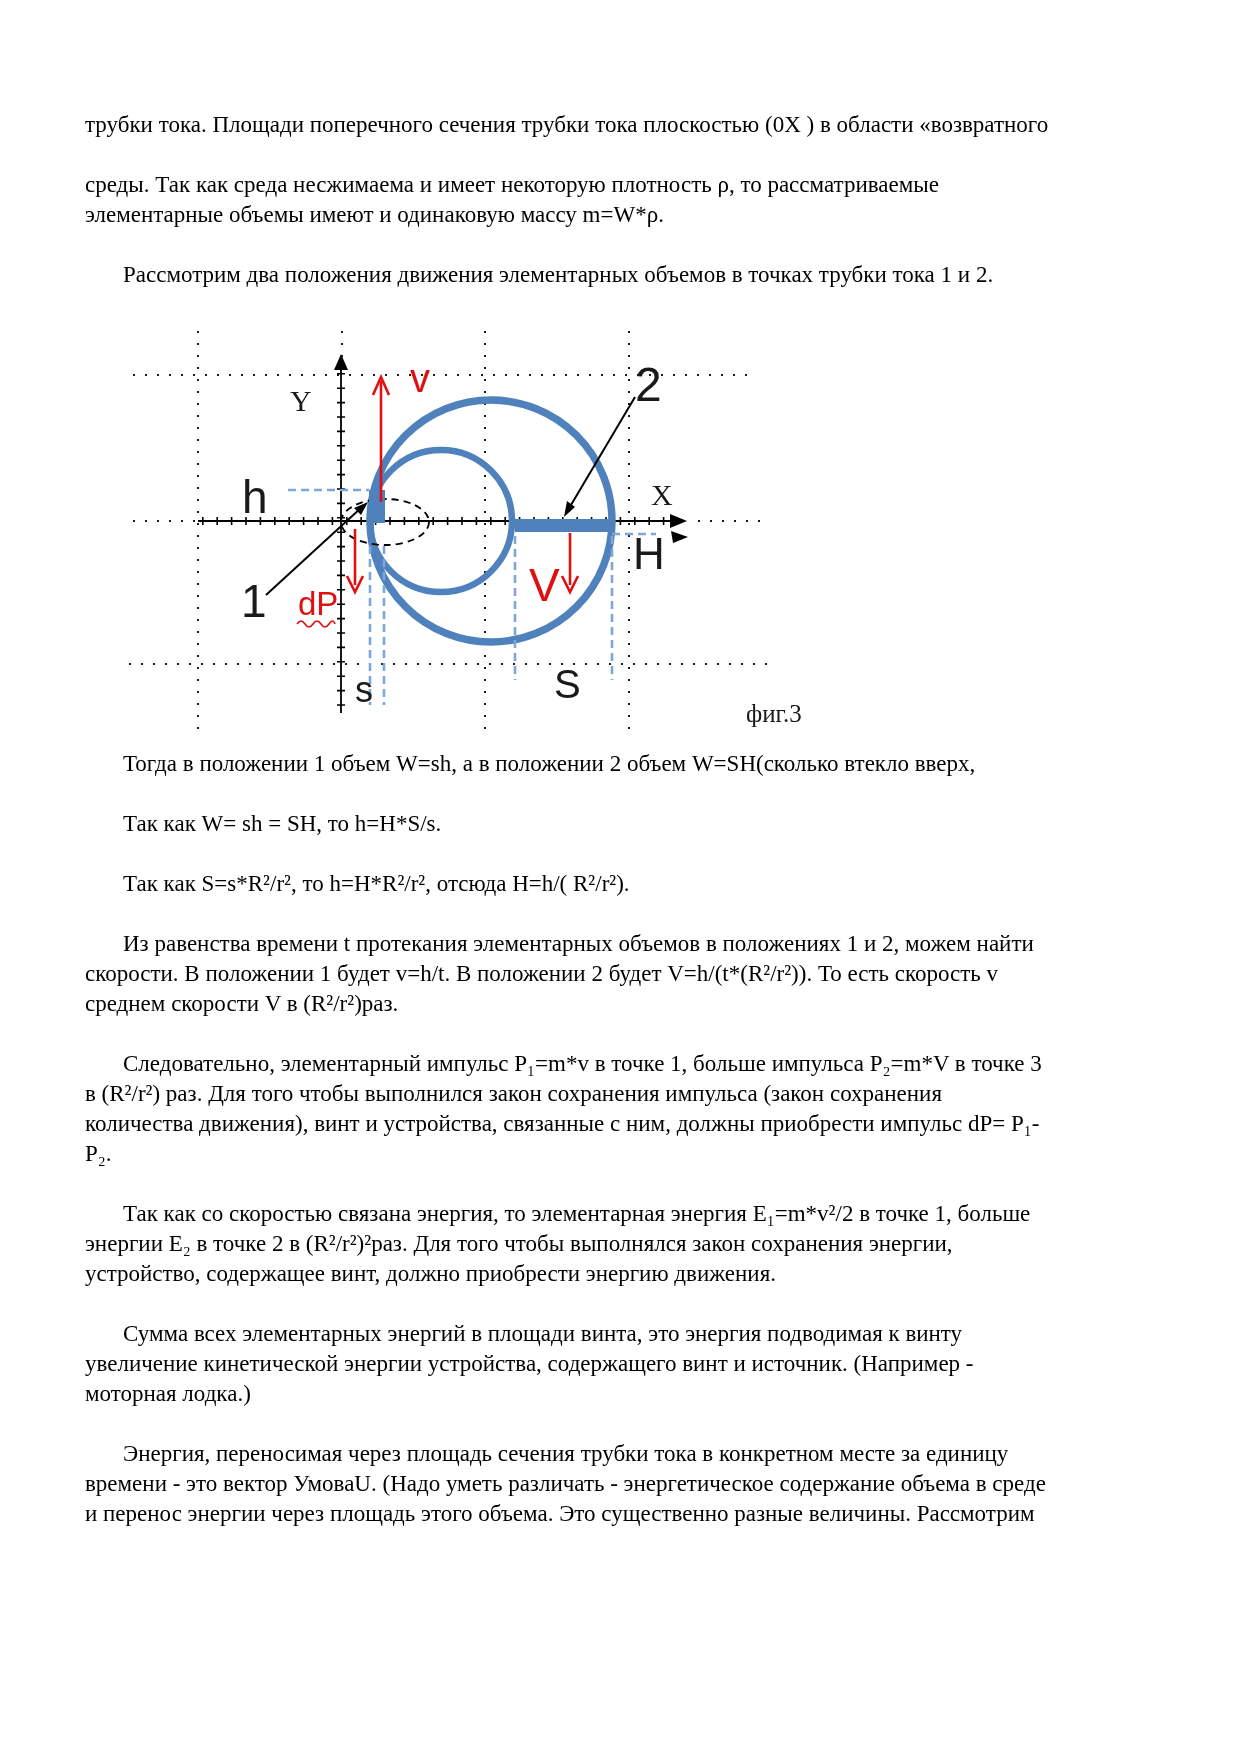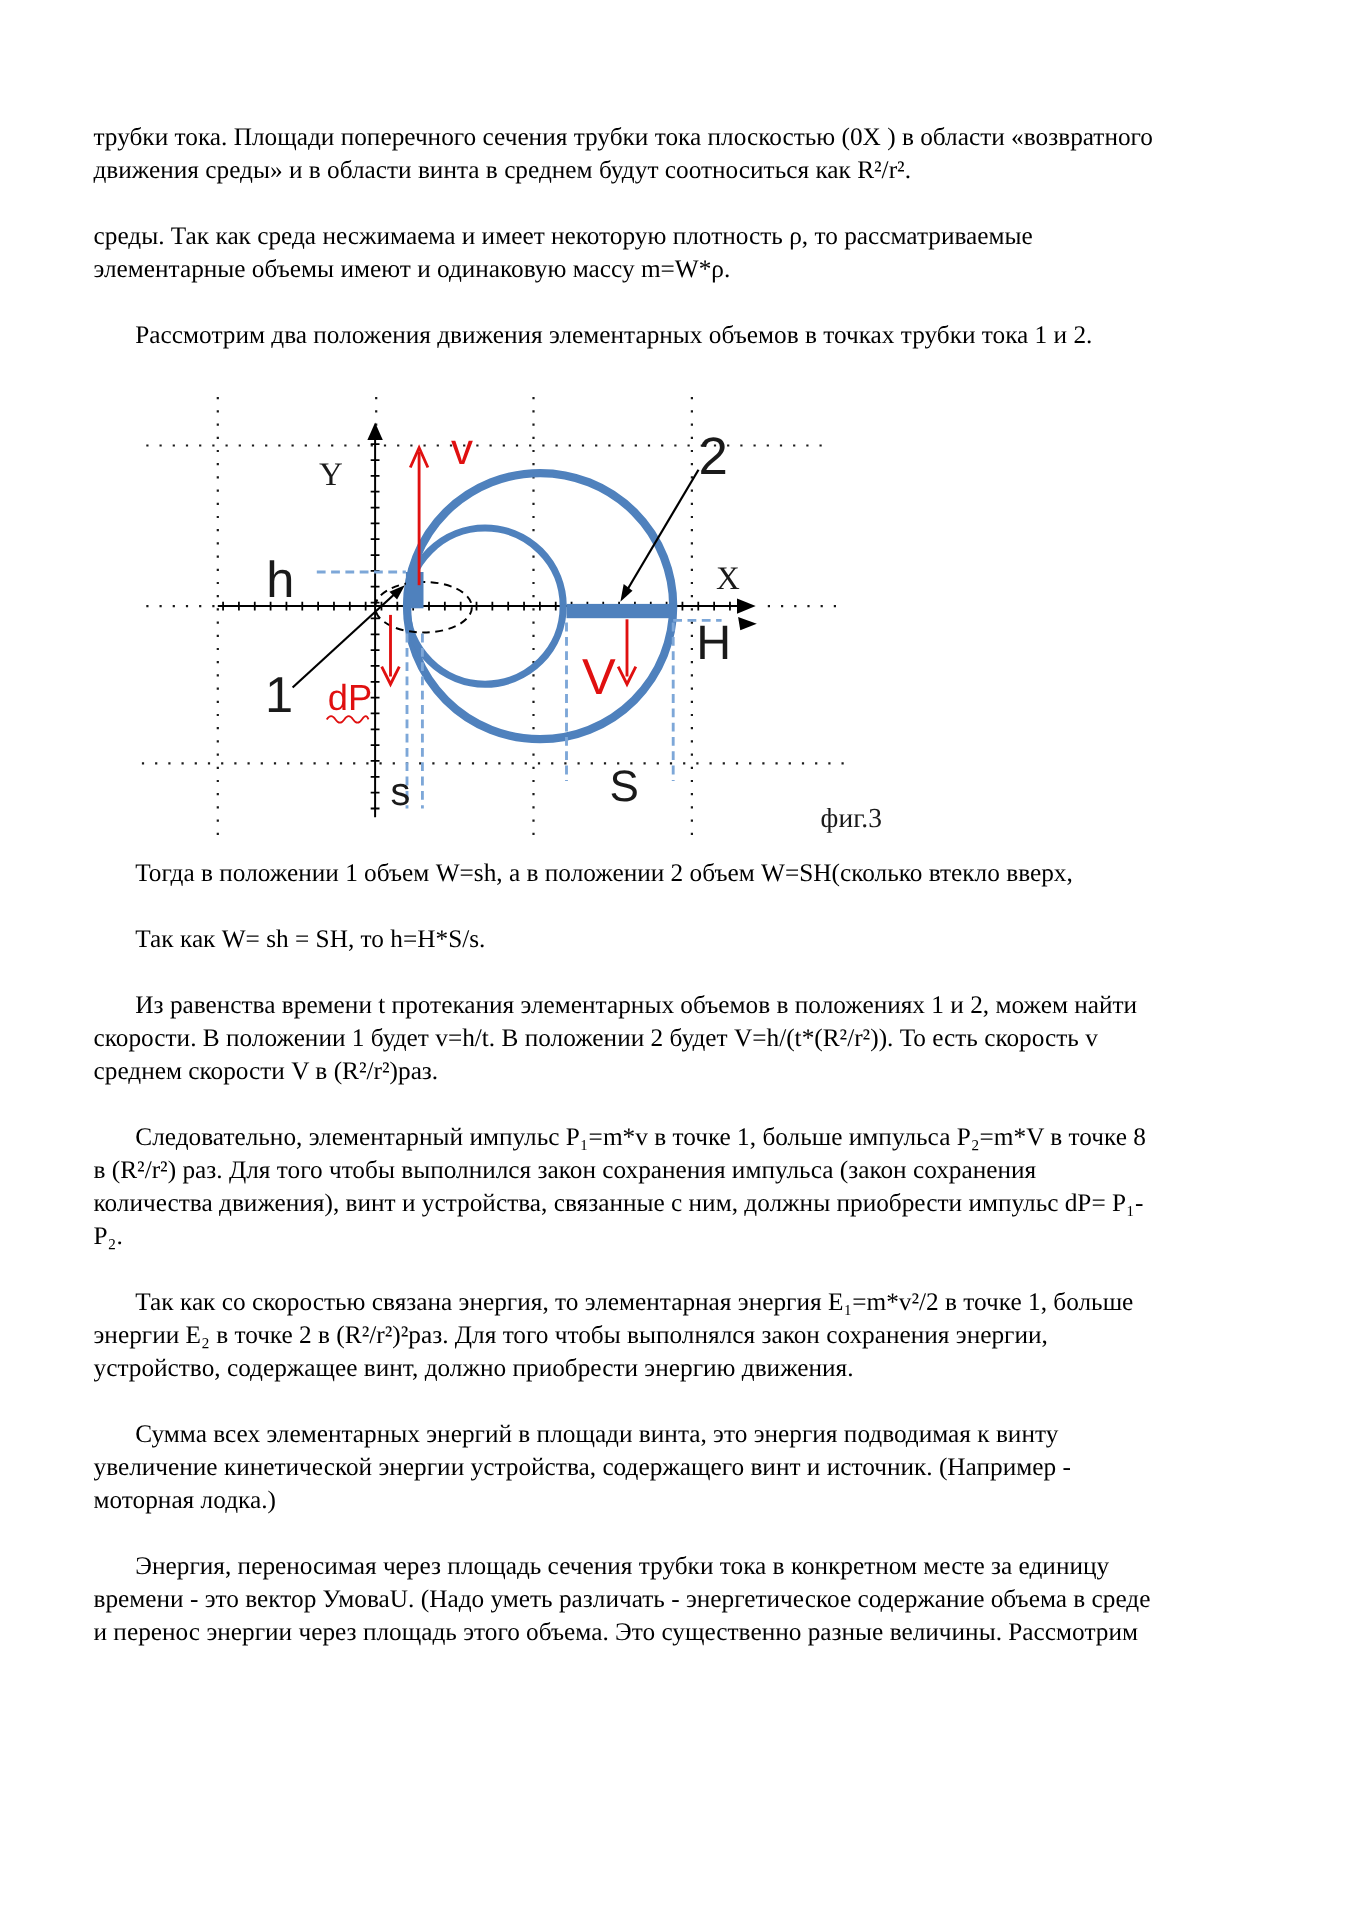--- a/index.html
+++ b/index.html
@@ -28,21 +28,20 @@
   .lab-red{font-family:"Liberation Sans","DejaVu Sans",sans-serif;fill:var(--red);}
 </style>
 </head>
 <body>
 
 <div class="page">
 
   <div id="text-top">
       <div class="para">
         <div class="tl">трубки тока. Площади поперечного сечения трубки тока плоскостью (0X ) в области «возвратного</div>
-        <div class="tl">движения среды» и в области винта в среднем будут соотноситься как R²/r².</div>
       </div>
       <div class="para">
         <div class="tl">среды. Так как среда несжимаема и имеет некоторую плотность ρ, то рассматриваемые</div>
         <div class="tl">элементарные объемы имеют и одинаковую массу m=W*ρ.</div>
       </div>
       <div class="para">
         <div class="tl ind">Рассмотрим два положения движения элементарных объемов в точках трубки тока 1 и 2.</div>
       </div>
     </div>
 
@@ -129,26 +128,29 @@
   </figure>
 
   <div id="text-bottom">
       <div class="para">
         <div class="tl ind">Тогда в положении 1 объем W=sh, а в положении 2 объем W=SH(сколько втекло вверх,</div>
       </div>
       <div class="para">
         <div class="tl ind">Так как W= sh = SH, то h=H*S/s.</div>
       </div>
       <div class="para">
+        <div class="tl ind">Так как S=s*R²/r², то h=H*R²/r², отсюда H=h/( R²/r²).</div>
+      </div>
+      <div class="para">
         <div class="tl ind">Из равенства времени t протекания элементарных объемов в положениях 1 и 2, можем найти</div>
         <div class="tl">скорости. В положении 1 будет v=h/t. В положении 2 будет V=h/(t*(R²/r²)). То есть скорость v</div>
         <div class="tl">среднем скорости V в (R²/r²)раз.</div>
       </div>
       <div class="para">
-        <div class="tl ind">Следовательно, элементарный импульс P₁=m*v в точке 1, больше импульса P₂=m*V в точке 8</div>
+        <div class="tl ind">Следовательно, элементарный импульс P₁=m*v в точке 1, больше импульса P₂=m*V в точке 3</div>
         <div class="tl">в (R²/r²) раз. Для того чтобы выполнился закон сохранения импульса (закон сохранения</div>
         <div class="tl">количества движения), винт и устройства, связанные с ним, должны приобрести импульс dP= P₁-</div>
         <div class="tl">P₂.</div>
       </div>
       <div class="para">
         <div class="tl ind">Так как со скоростью связана энергия, то элементарная энергия E₁=m*v²/2 в точке 1, больше</div>
         <div class="tl">энергии E₂ в точке 2 в (R²/r²)²раз. Для того чтобы выполнялся закон сохранения энергии,</div>
         <div class="tl">устройство, содержащее винт, должно приобрести энергию движения.</div>
       </div>
       <div class="para">

